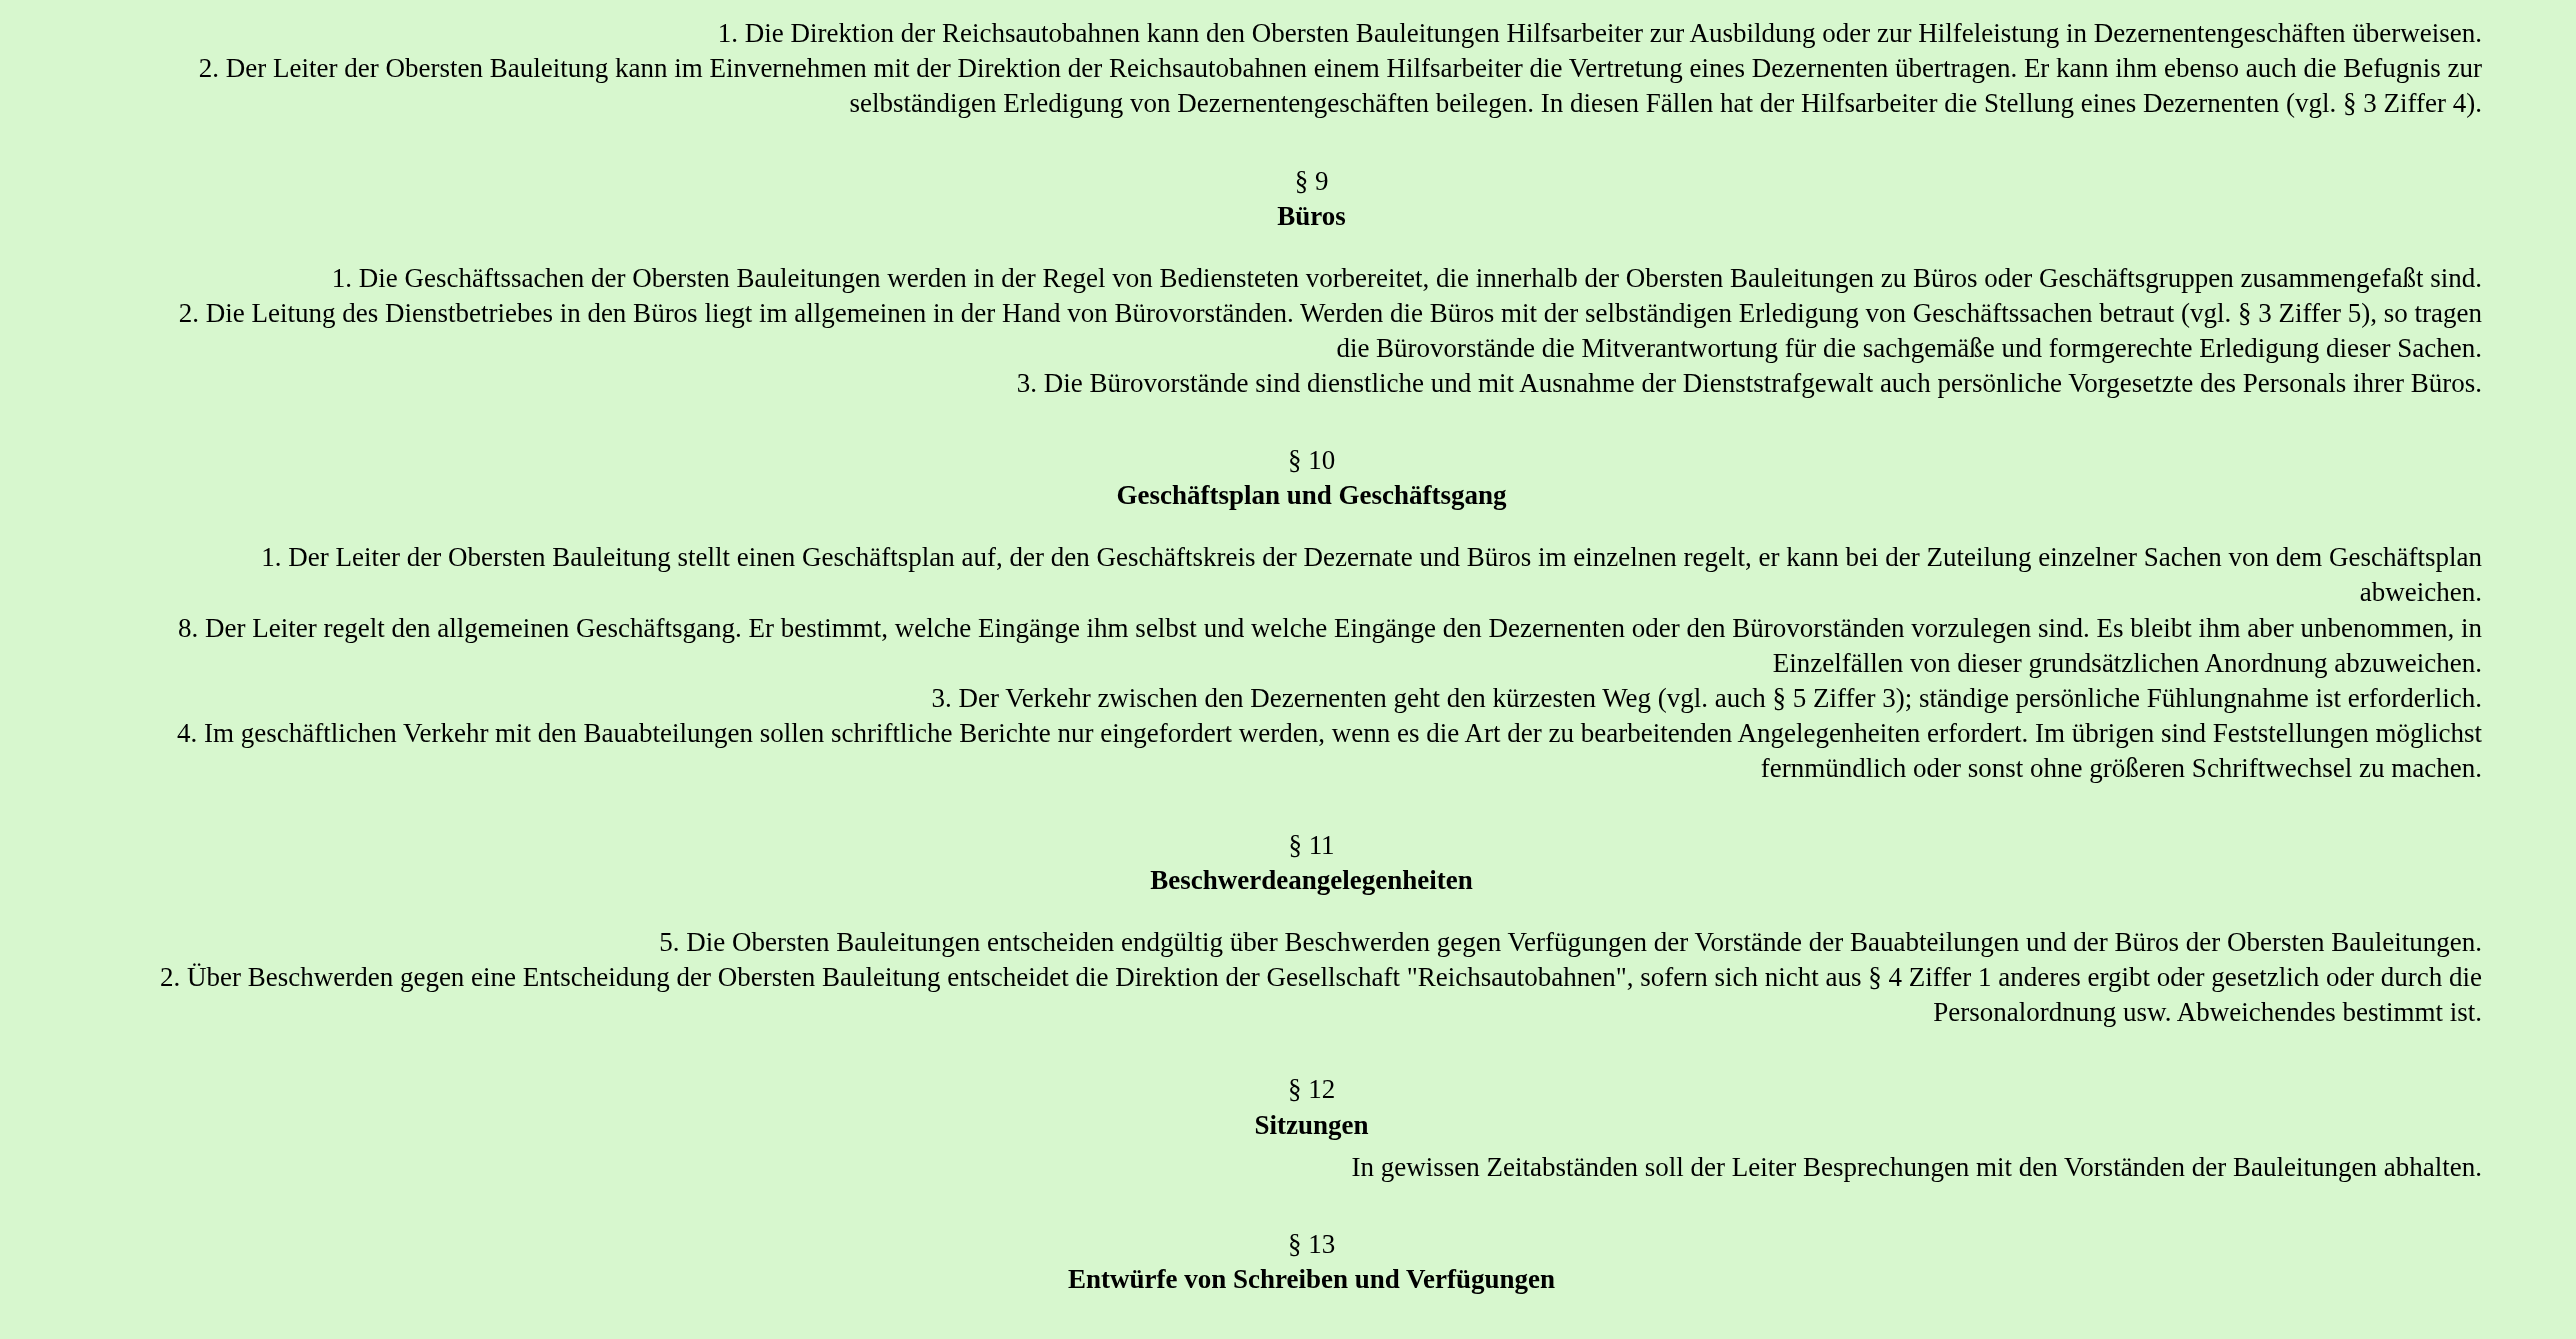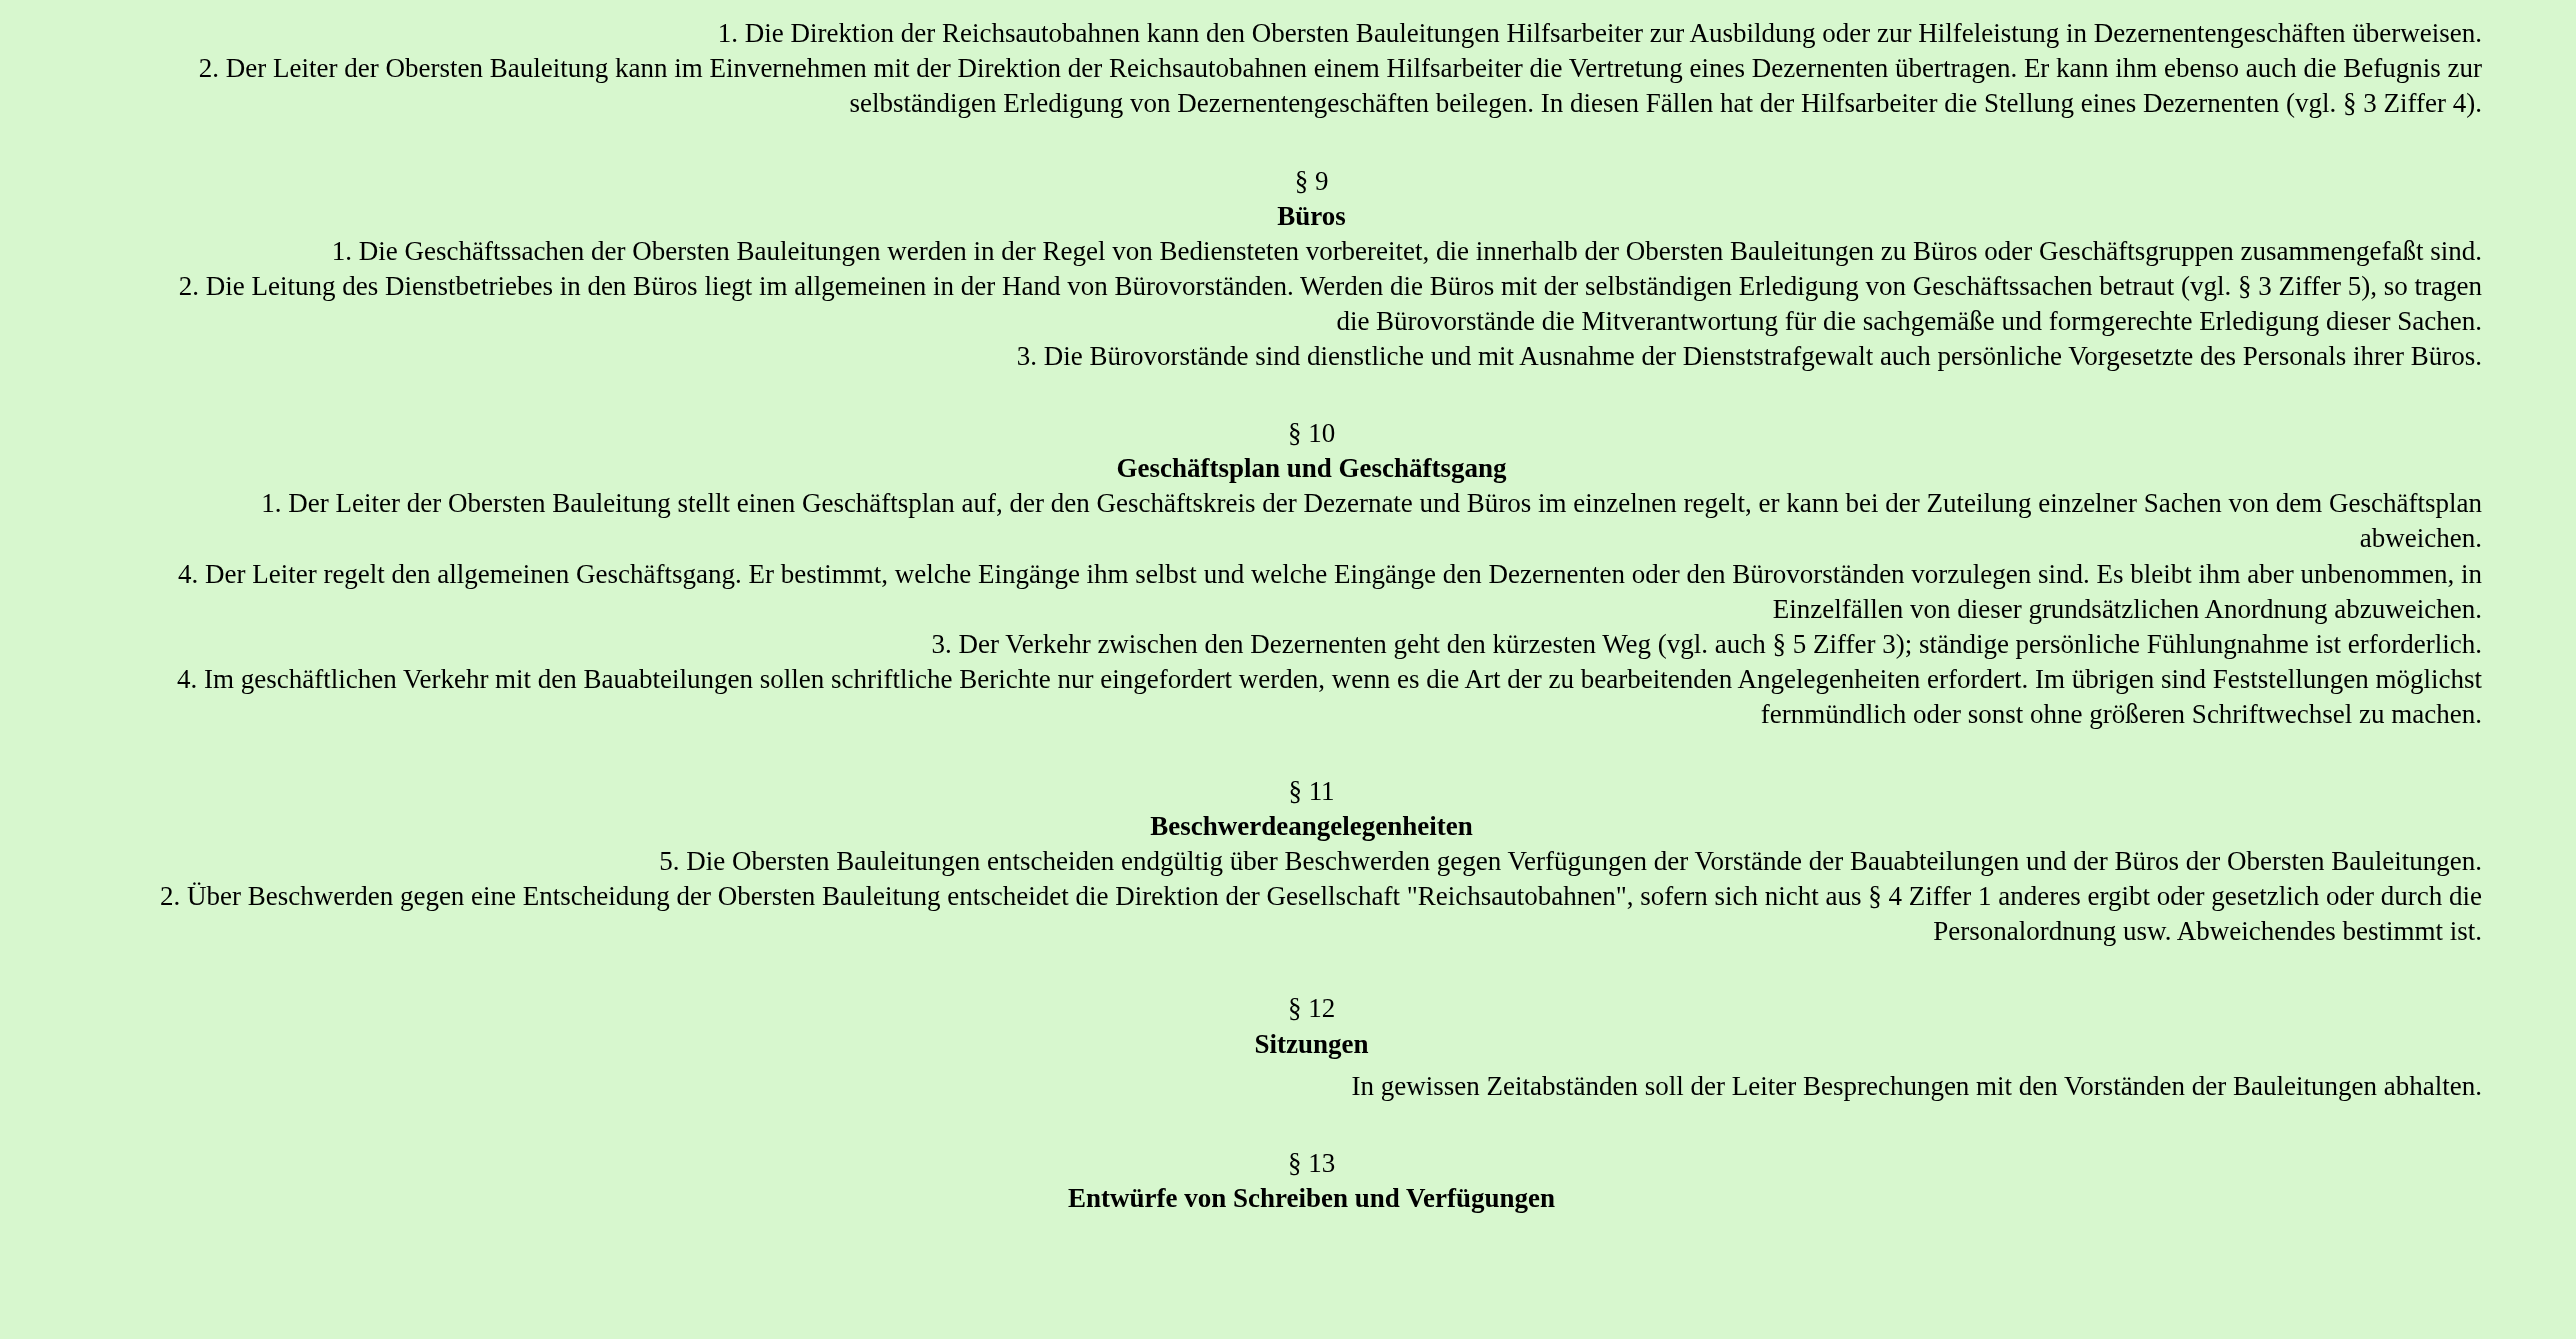--- a/index.html
+++ b/index.html
@@ -34,20 +34,21 @@
   .section-num {
     font-size: 27px;
     line-height: 1.30;
   }
   .section-title {
     font-size: 27px;
     line-height: 1.30;
     font-weight: bold;
   }
   .block {
+    margin-top: 27px;
   }
   .block.tight {
     margin-top: 7px;
   }
 </style>
 </head>
 <body>
 
 <div class="page">
 
@@ -65,21 +66,21 @@
     <p class="para">2. Die Leitung des Dienstbetriebes in den Büros liegt im allgemeinen in der Hand von Bürovorständen. Werden die Büros mit der selbständigen Erledigung von Geschäftssachen betraut (vgl. § 3 Ziffer 5), so tragen die Bürovorstände die Mitverantwortung für die sachgemäße und formgerechte Erledigung dieser Sachen.</p>
     <p class="para">3. Die Bürovorstände sind dienstliche und mit Ausnahme der Dienststrafgewalt auch persönliche Vorgesetzte des Personals ihrer Büros.</p>
   </div>
 
   <div class="section-head">
     <div class="section-num">§ 10</div>
     <div class="section-title">Geschäftsplan und Geschäftsgang</div>
   </div>
   <div class="block">
     <p class="para">1. Der Leiter der Obersten Bauleitung stellt einen Geschäftsplan auf, der den Geschäftskreis der Dezernate und Büros im einzelnen regelt, er kann bei der Zuteilung einzelner Sachen von dem Geschäftsplan abweichen.</p>
-    <p class="para">4. Der Leiter regelt den allgemeinen Geschäftsgang. Er bestimmt, welche Eingänge ihm selbst und welche Eingänge den Dezernenten oder den Bürovorständen vorzulegen sind. Es bleibt ihm aber unbenommen, in Einzelfällen von dieser grundsätzlichen Anordnung abzuweichen.</p>
+    <p class="para">8. Der Leiter regelt den allgemeinen Geschäftsgang. Er bestimmt, welche Eingänge ihm selbst und welche Eingänge den Dezernenten oder den Bürovorständen vorzulegen sind. Es bleibt ihm aber unbenommen, in Einzelfällen von dieser grundsätzlichen Anordnung abzuweichen.</p>
     <p class="para">3. Der Verkehr zwischen den Dezernenten geht den kürzesten Weg (vgl. auch § 5 Ziffer 3); ständige persönliche Fühlungnahme ist erforderlich.</p>
     <p class="para">4. Im geschäftlichen Verkehr mit den Bauabteilungen sollen schriftliche Berichte nur eingefordert werden, wenn es die Art der zu bearbeitenden Angelegenheiten erfordert. Im übrigen sind Feststellungen möglichst fernmündlich oder sonst ohne größeren Schriftwechsel zu machen.</p>
   </div>
 
   <div class="section-head">
     <div class="section-num">§ 11</div>
     <div class="section-title">Beschwerdeangelegenheiten</div>
   </div>
   <div class="block">
     <p class="para">5. Die Obersten Bauleitungen entscheiden endgültig über Beschwerden gegen Verfügungen der Vorstände der Bauabteilungen und der Büros der Obersten Bauleitungen.</p>

